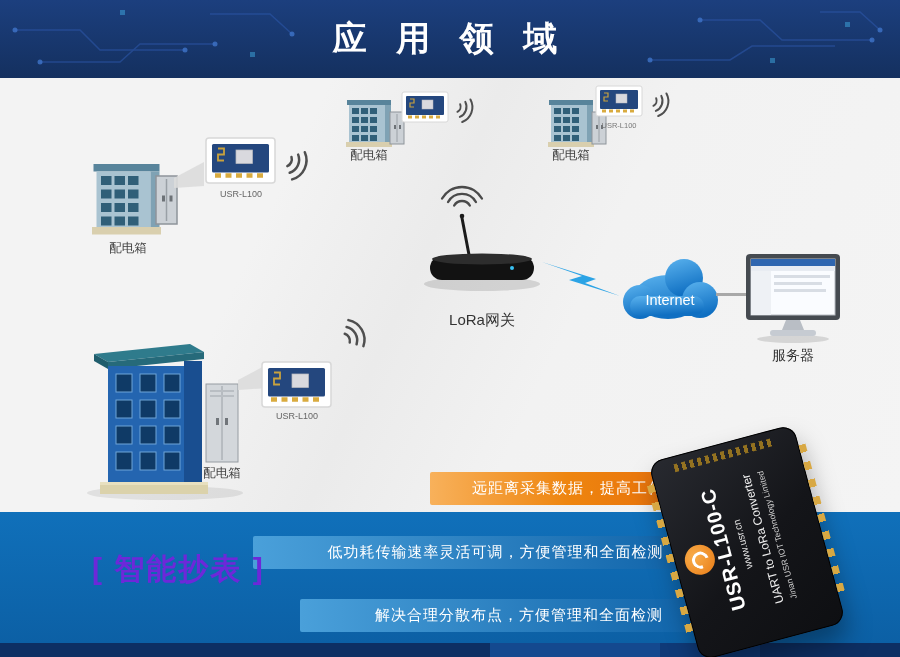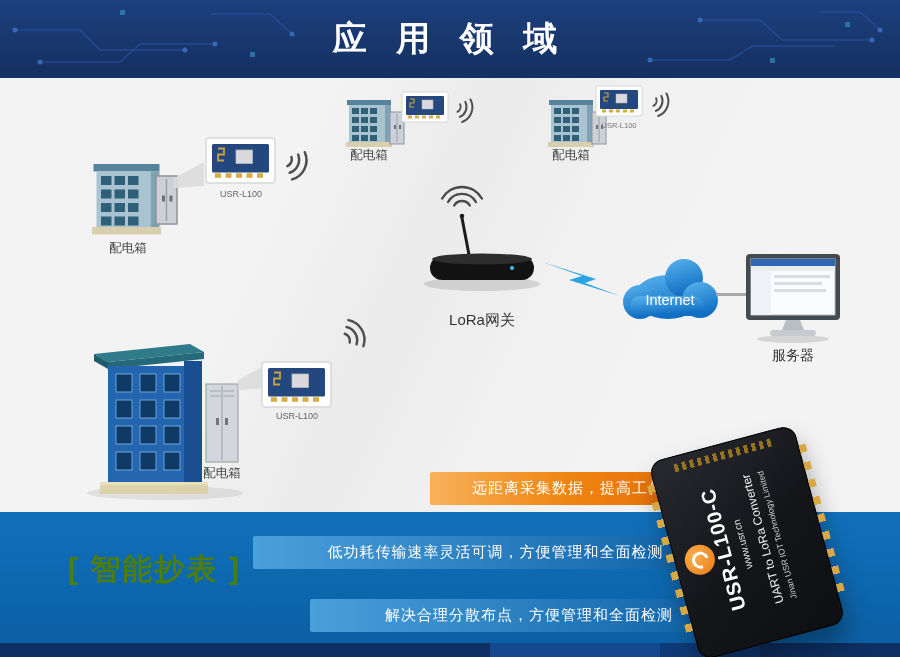--- a/index.html
+++ b/index.html
@@ -33,23 +33,23 @@
   .fs-b{position:absolute;top:643px;left:660px;width:100px;height:14px;background:#0f3a78;}
 
   
   .banner{position:absolute;height:33px;display:flex;align-items:center;justify-content:center;
           color:#fff;font-size:15px;letter-spacing:1px;z-index:3;border-radius:2px;}
   .banner1{top:472px;left:430px;width:308px;
            background:linear-gradient(90deg,#f8b15b 0%,#ee850f 45%,#e4650a 100%);}
   .banner2{top:536px;left:253px;width:485px;
            background:linear-gradient(90deg,#4aa0da 0%,#0a5da4 100%);}
   .banner3{top:599px;left:300px;width:438px;
-           background:linear-gradient(90deg,#4aa0da 0%,#0a5da4 100%);margin-left:10px;}
-
-  .caption{position:absolute;top:549px;left:68px;color:#4d7c0f;font-size:30px;
+           background:linear-gradient(90deg,#4aa0da 0%,#0a5da4 100%);}
+
+  .caption{position:absolute;top:549px;left:92px;color:#6d28d9;font-size:30px;
            font-weight:bold;letter-spacing:2px;z-index:4;}
 
   
   .chip{position:absolute;left:672px;top:440px;width:150px;height:205px;
         transform:rotate(-15deg);border-radius:14px;z-index:5;
         background:linear-gradient(145deg,#282a30 0%,#141519 55%,#0e0f12 100%);
         box-shadow:0 16px 26px rgba(0,0,0,0.35), inset 0 0 0 1px #000;}
   .pins-l,.pins-r{position:absolute;top:22px;bottom:22px;width:7px;
         background:repeating-linear-gradient(180deg,#d8a843 0 8px,rgba(0,0,0,0) 8px 18px);}
   .pins-l{left:-7px;}.pins-r{right:-7px;}

